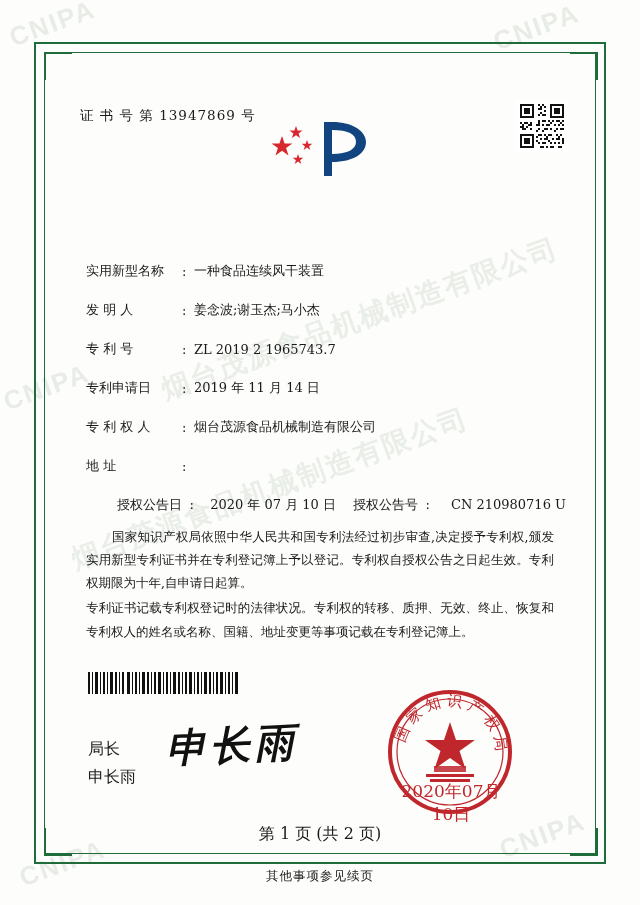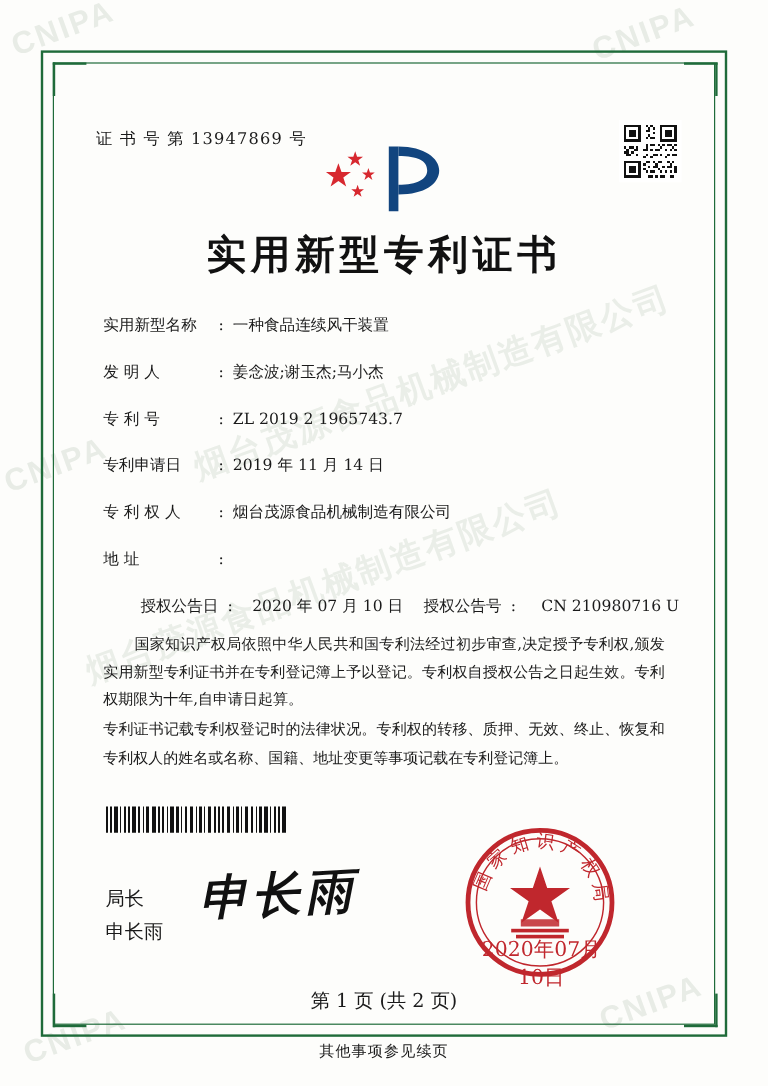--- a/index.html
+++ b/index.html
@@ -330,21 +330,20 @@
           <polygon points="39,22 40.3,25.8 44.3,25.8 41.1,28.2 42.3,32 39,29.6 35.7,32 36.9,28.2 33.7,25.8 37.7,25.8"></polygon>
           <polygon points="30,36 31.3,39.8 35.3,39.8 32.1,42.2 33.3,46 30,43.6 26.7,46 27.9,42.2 24.7,39.8 28.7,39.8"></polygon>
         </g>
         <g fill="#12457f">
           <path d="M56 4 L64 4 L64 58 L56 58 Z"></path>
           <path d="M64 4 C86 4 98 14 98 24 C98 35 86 44 64 44 L64 36 C80 36 88 31 88 24 C88 16 80 12 64 12 Z"></path>
         </g>
       </svg>
     </div>
 
-    <div class="title">实用新型专利证书</div>
 
     <div class="fields">
       <div class="row">
         <span class="lbl">实用新型名称</span>
         <span class="sep">:</span>
         <span class="val">一种食品连续风干装置</span>
       </div>
       <div class="row">
         <span class="lbl">发 明 人</span>
         <span class="sep">:</span>

